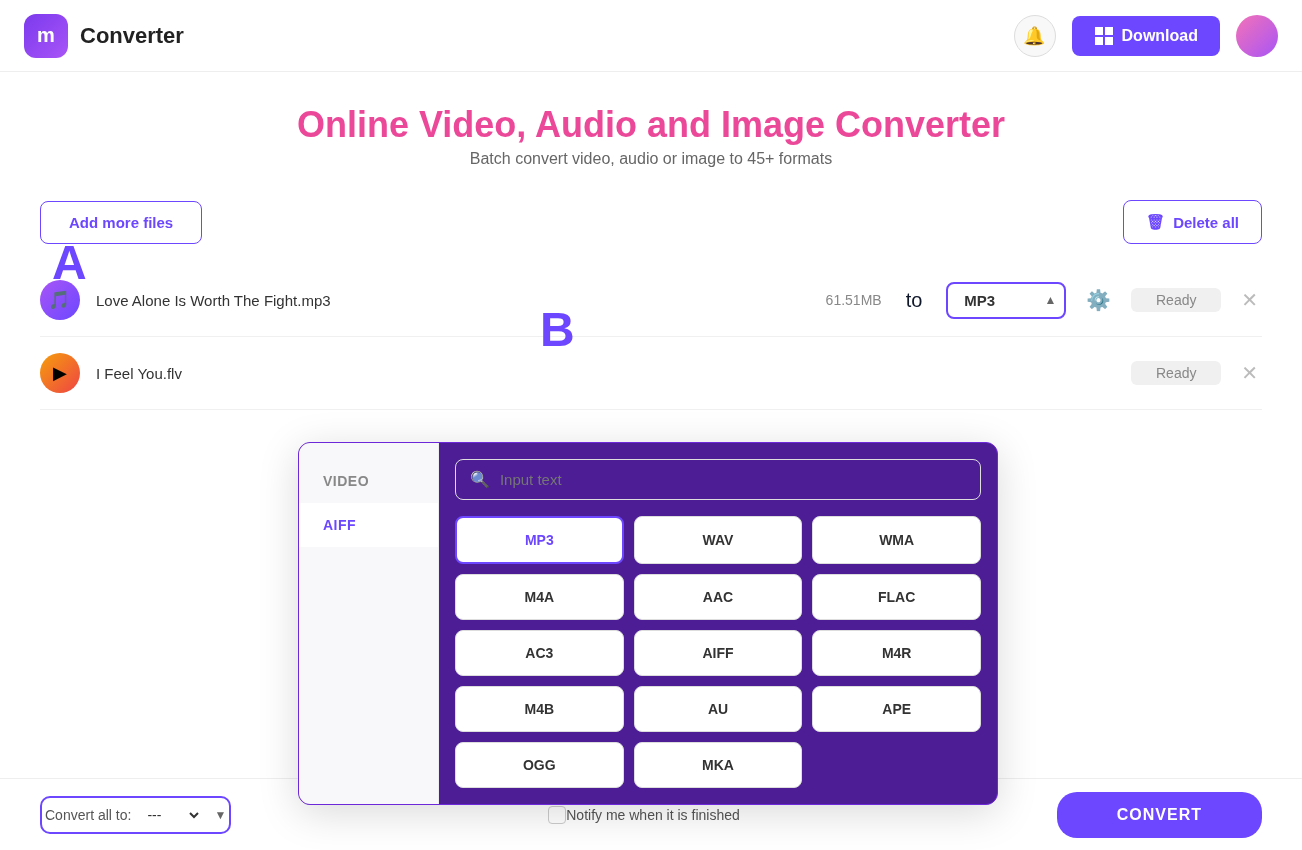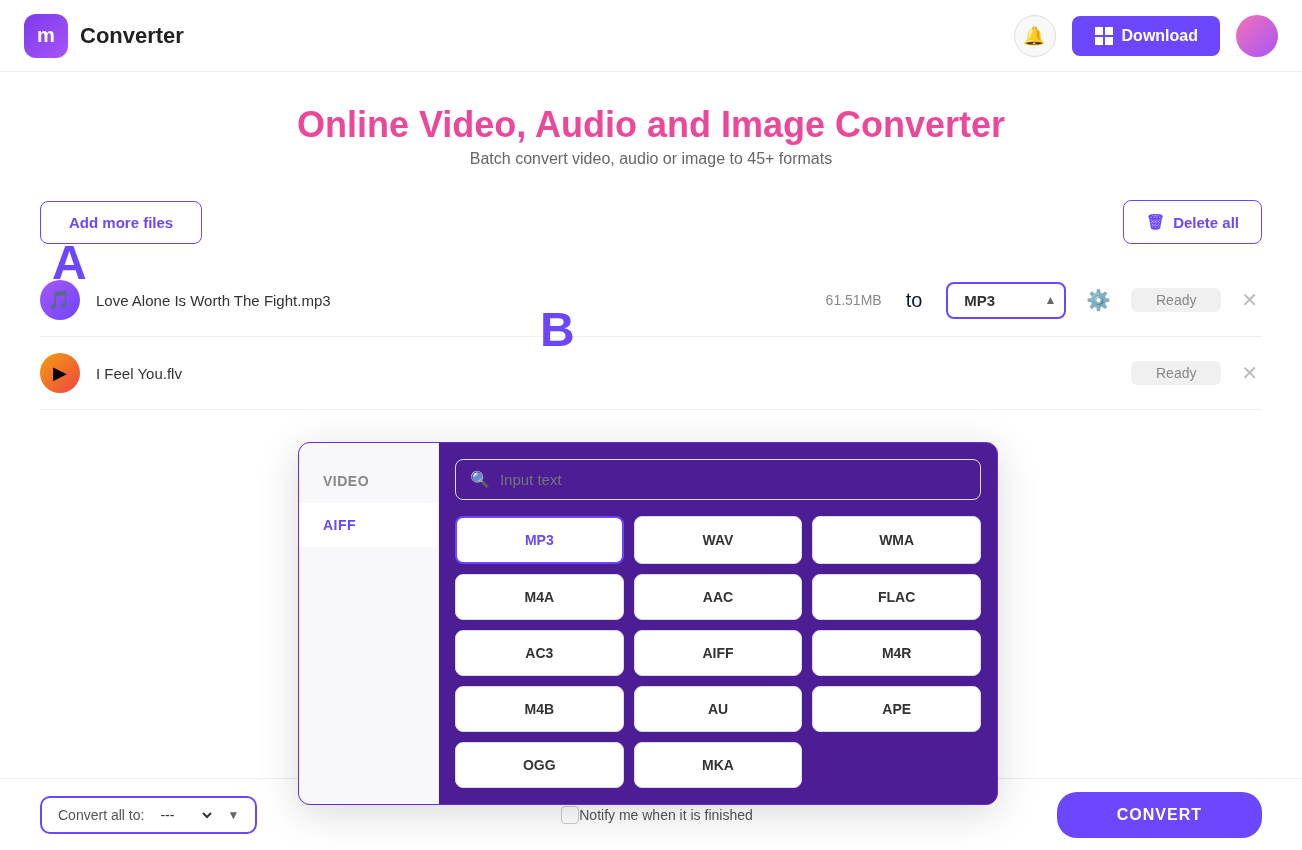--- a/index.html
+++ b/index.html
@@ -146,21 +146,21 @@
     
     .bottom-bar {
       position: fixed; bottom: 0; left: 0; right: 0;
       display: flex; align-items: center; justify-content: space-between;
       padding: 16px 40px; background: white;
       border-top: 1px solid #eee; height: 72px;
     }
     .convert-all-wrapper {
       display: flex; align-items: center; gap: 12px;
       border: 2px solid #6c47ff; border-radius: 10px;
-      padding: 8px 16px;
+      padding: 8px 3px;
     }
     .convert-all-label { font-size: 14px; color: #555; }
     .convert-all-select {
       border: none; outline: none; font-size: 14px; color: #333;
       background: transparent; cursor: pointer; padding-right: 8px;
     }
     .notify-wrapper { display: flex; align-items: center; }
     .notify-checkbox {
       width: 18px; height: 18px; border: 1.5px solid #ccc;
       border-radius: 4px; background: white; flex-shrink: 0;

